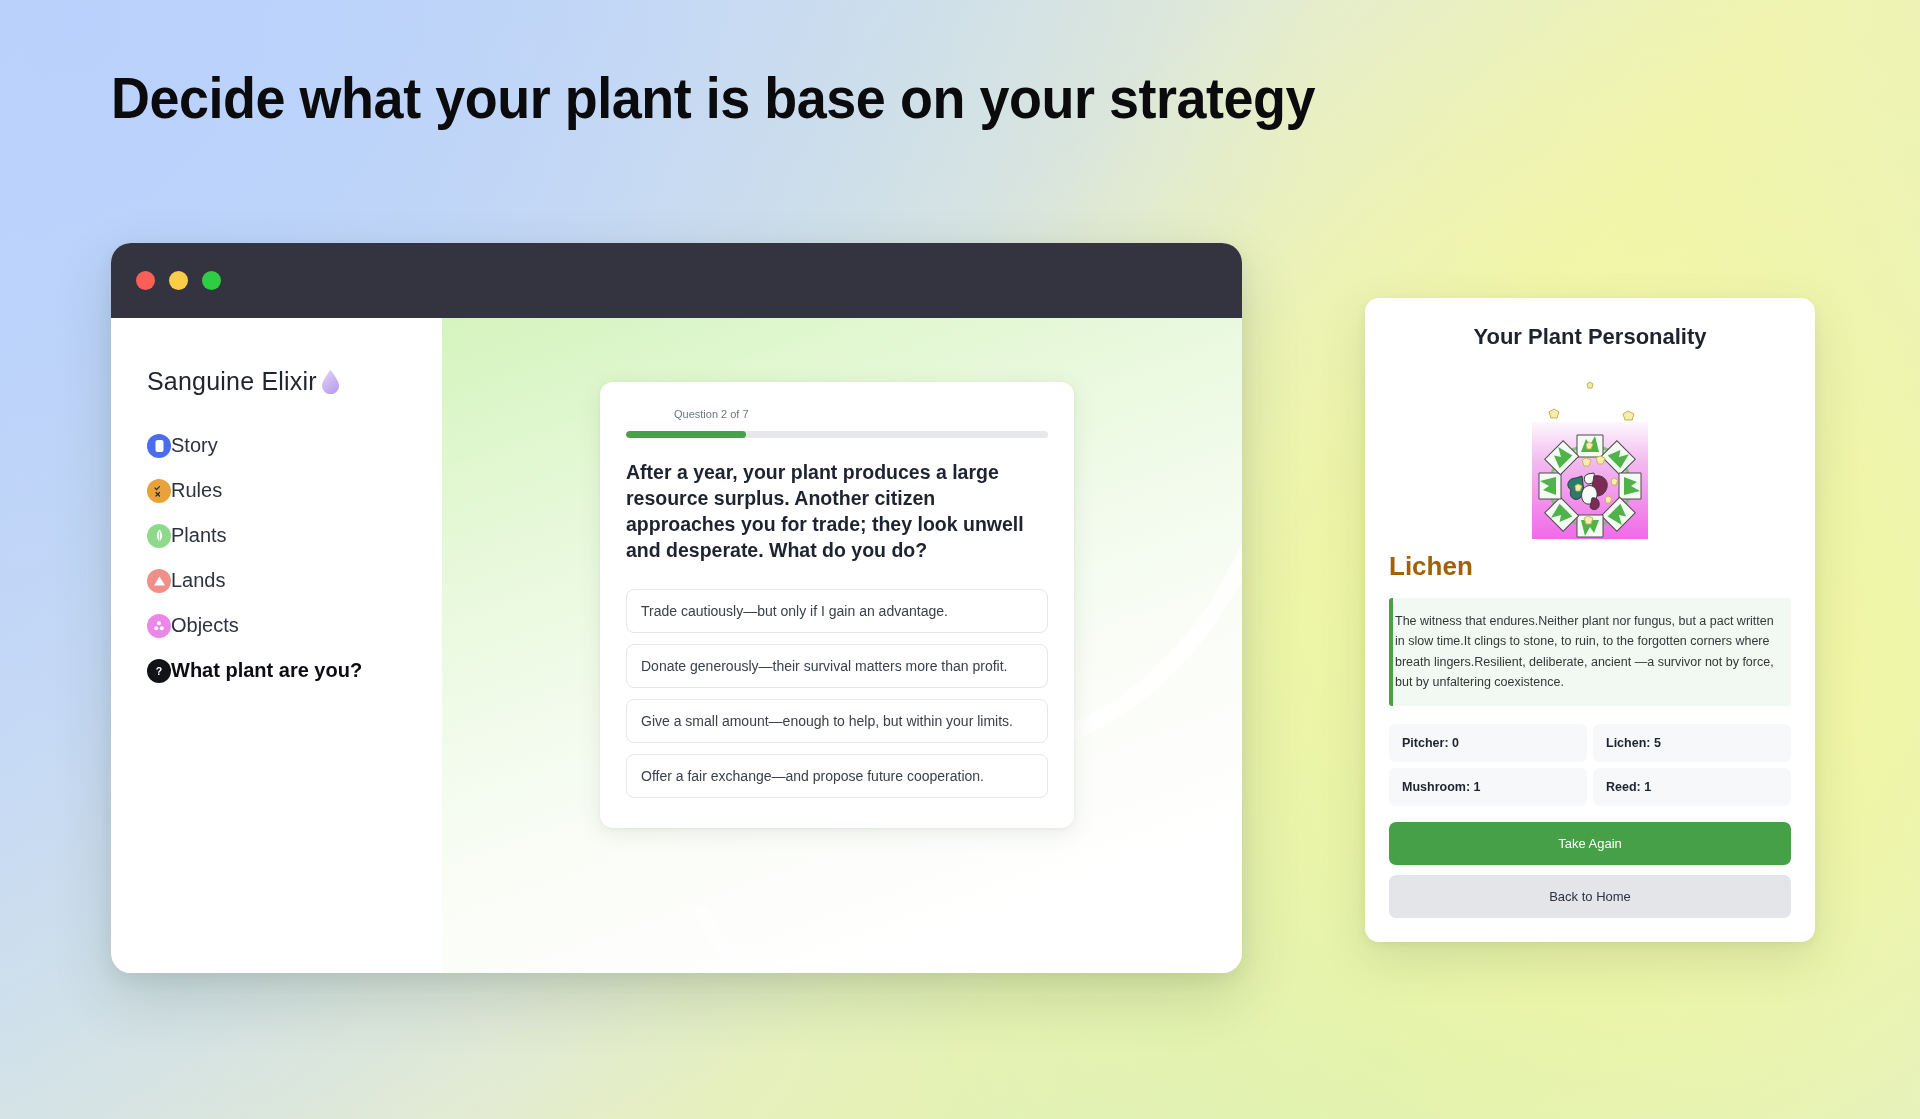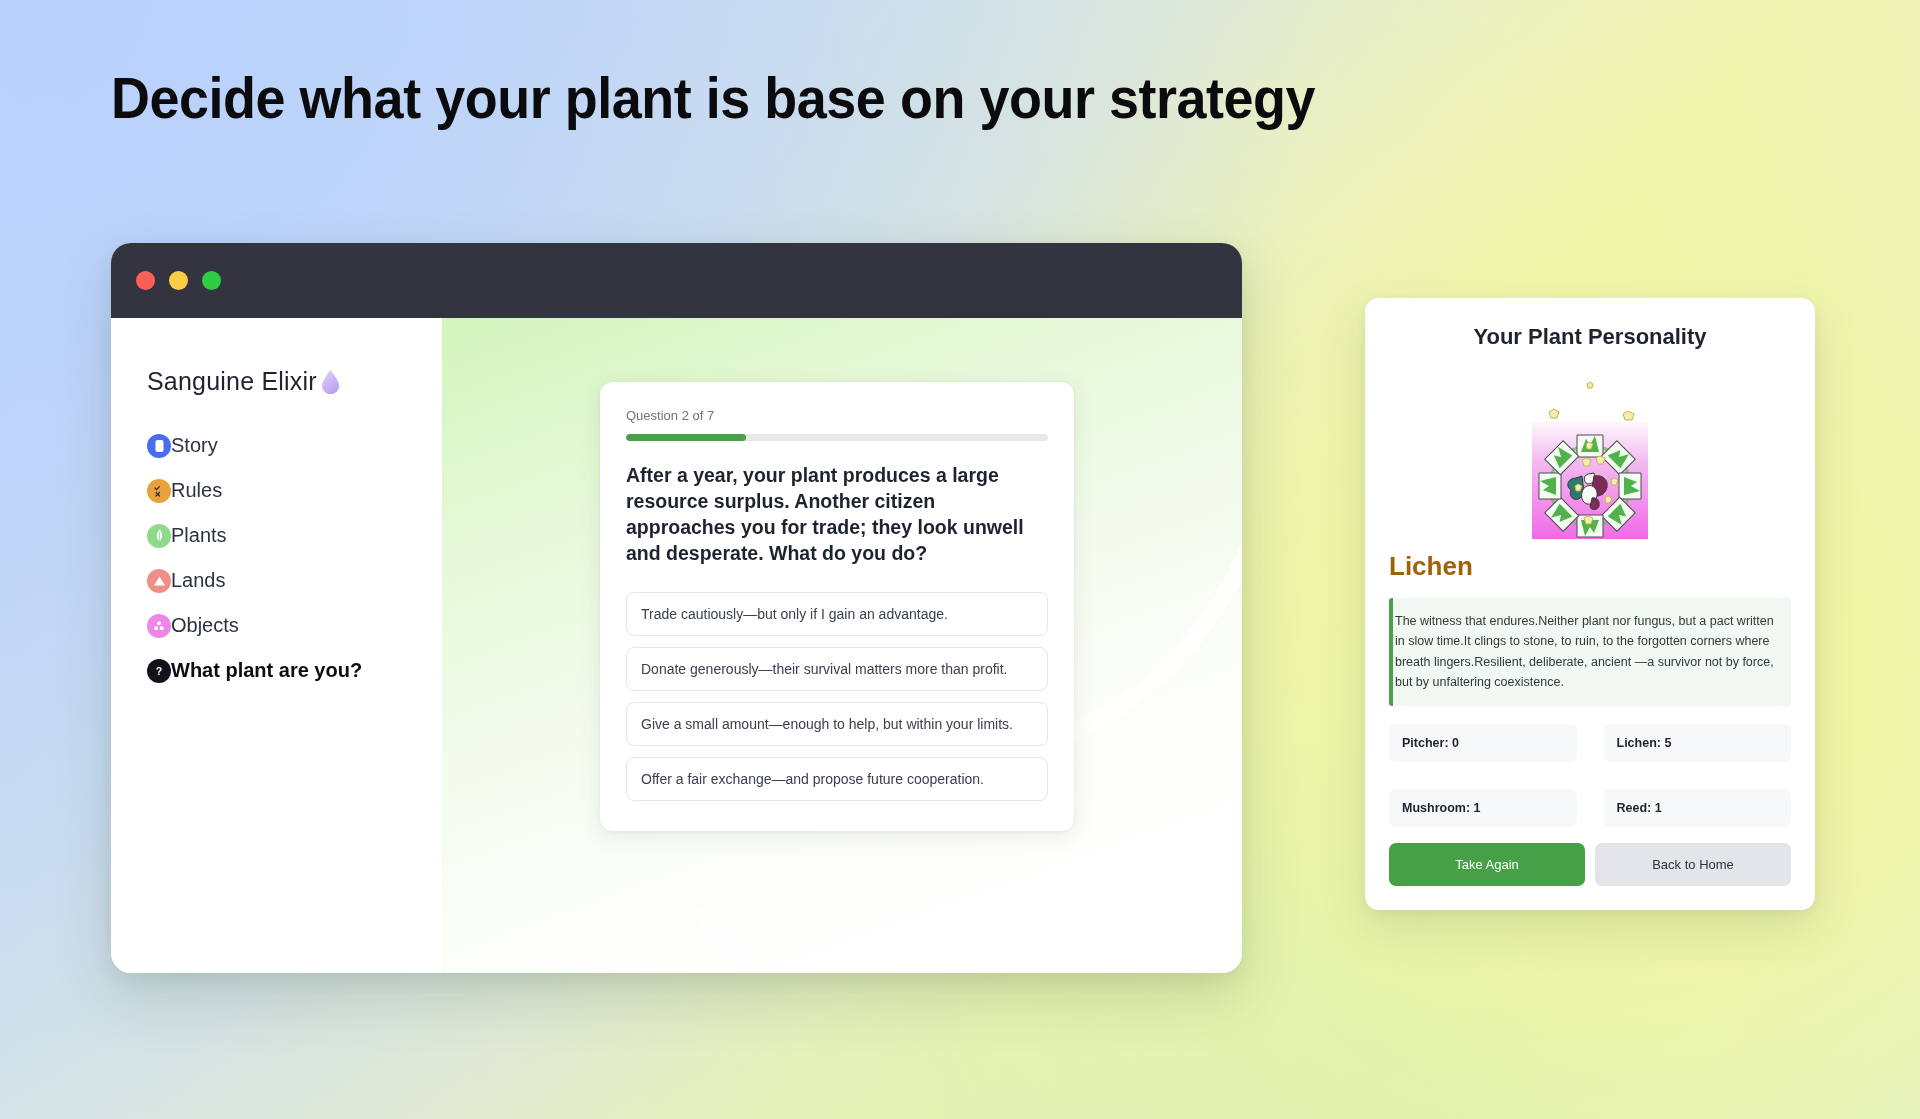--- a/index.html
+++ b/index.html
@@ -127,23 +127,24 @@
     position: absolute;
     left: 158px;
     top: 64px;
     width: 474px;
     background: #ffffff;
     border-radius: 13px;
     box-shadow: 0 5px 22px rgba(60,80,60,0.10), 0 1px 4px rgba(60,80,60,0.06);
     padding: 26px 26px 30px 26px;
   }
   .q-count {
-    font-size: 13px;
+    font-size: 11px;
     color: #6e7680;
     margin-bottom: 11px;
+    margin-left: 48px;
   }
   .progress-track {
     height: 7px;
     background: #e6e8ea;
     border-radius: 6px;
     overflow: hidden;
     margin-bottom: 22px;
   }
   .progress-fill {
     height: 100%;
@@ -206,34 +207,34 @@
     border-radius: 3px;
     padding: 13px 15px 14px 2px;
     font-size: 12.5px;
     line-height: 1.62;
     color: #2f3a38;
     margin-bottom: 18px;
   }
   .score-grid {
     display: grid;
     grid-template-columns: 1fr 1fr;
-    gap: 27px;
+    gap: 6px;
     margin-bottom: 16px;
   }
   .score-cell {
     background: #f7f8f9;
     border-radius: 6px;
     padding: 12px 13px;
     font-size: 12.5px;
     font-weight: 700;
     color: #1d2430;
   }
   .btn-row {
     display: grid;
-    grid-template-columns: 1fr 1fr;
+    grid-template-columns: 1fr;
     gap: 10px;
   }
   .btn {
     border: none;
     border-radius: 7px;
     padding: 14px 8px;
     font-size: 13px;
     font-family: "Liberation Sans", sans-serif;
     cursor: pointer;
     text-align: center;

